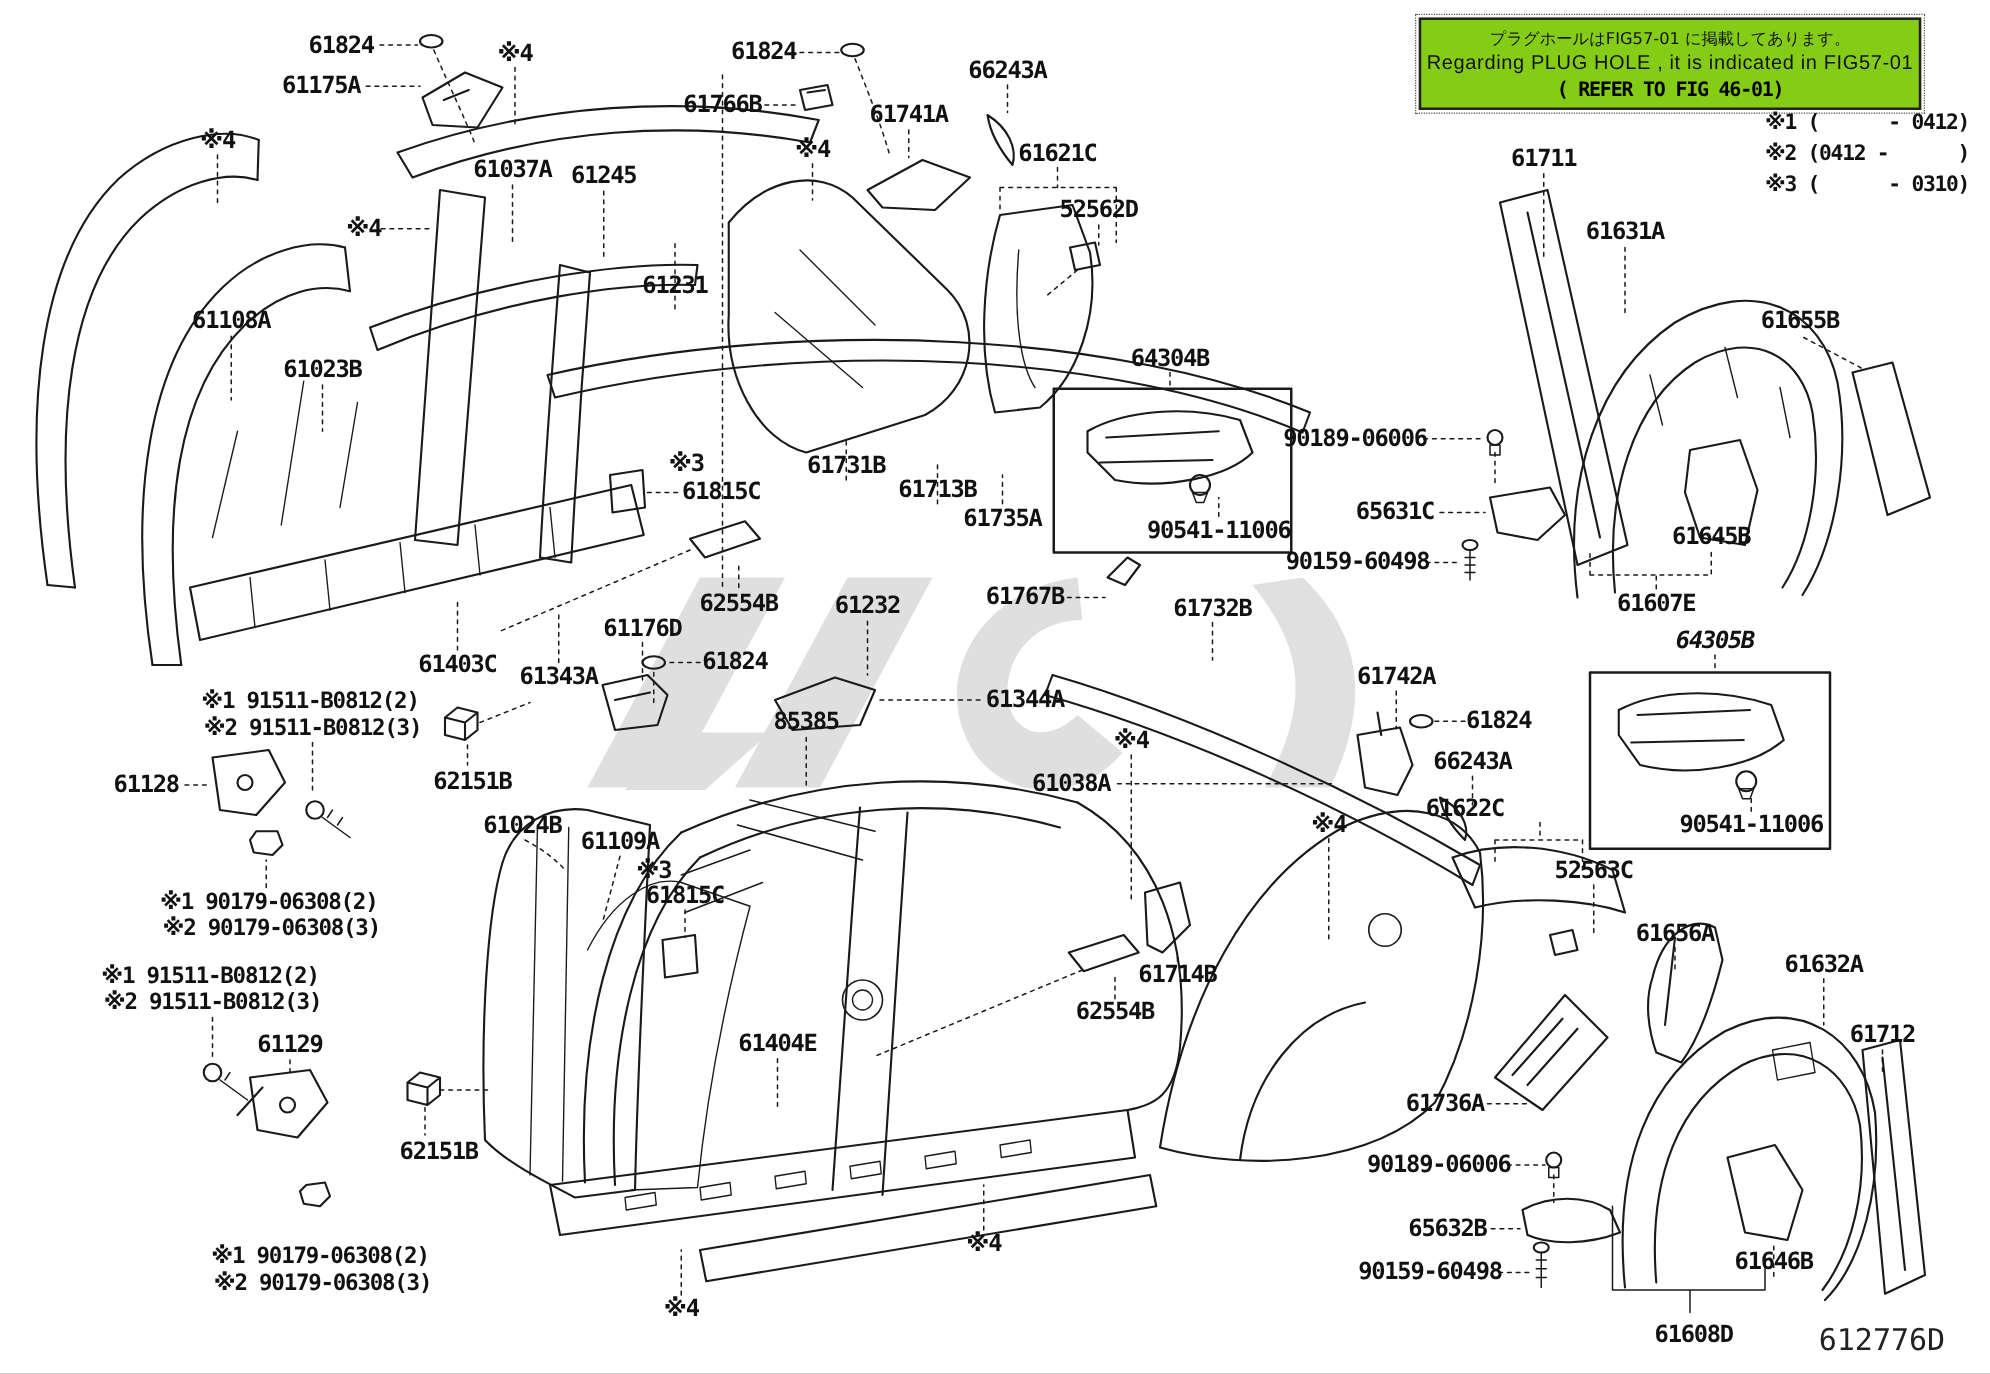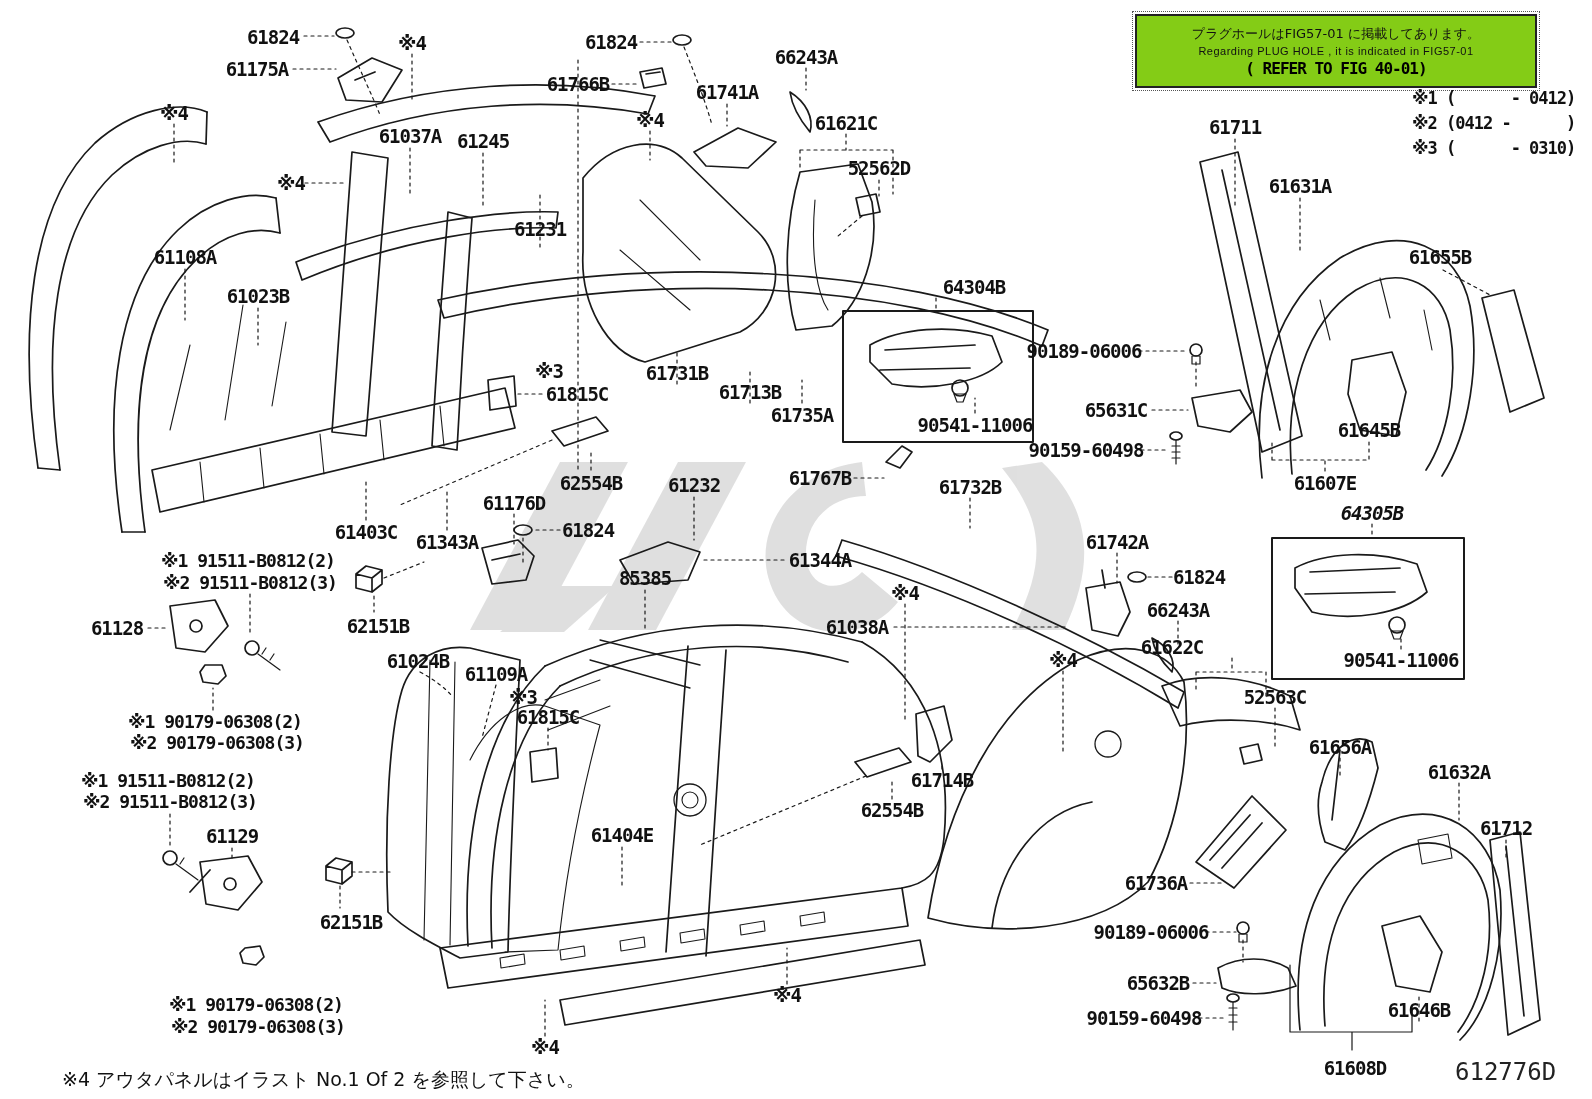--- a/index.html
+++ b/index.html
@@ -16,21 +16,21 @@
     font-weight:700;font-size:19px;color:#111;white-space:pre;letter-spacing:-1px;
     line-height:1;
   }
   #note-box{
     position:absolute;left:1135px;top:14px;width:398px;height:70px;z-index:3;
     border:2px solid #222;outline:1px dotted #555;outline-offset:2px;
     background:#84cc16;display:flex;flex-direction:column;justify-content:center;
     align-items:center;gap:2px;
   }
   #note-box .jp{font-size:13px;color:#111;font-family:"DejaVu Sans",sans-serif;}
-  #note-box .en{font-size:11px;color:#111;font-family:"Liberation Sans",sans-serif;letter-spacing:.5px;}
+  #note-box .en{font-size:16px;color:#111;font-family:"Liberation Sans",sans-serif;letter-spacing:.5px;}
   #note-box .ref{font-size:16px;font-weight:700;color:#000;font-family:"DejaVu Sans Mono",monospace;letter-spacing:-1px;}
   .date-note{
     position:absolute;z-index:3;font-weight:700;font-size:17px;color:#111;
     white-space:pre;font-family:"DejaVu Sans Mono","DejaVu Sans",monospace;letter-spacing:-1px;
   }
   #footer-note{
     position:absolute;left:62px;top:1067px;z-index:3;font-size:19px;color:#111;
     font-family:"DejaVu Sans","Liberation Sans",sans-serif;
   }
   #diagram-id{
@@ -247,21 +247,21 @@
       <path d="M496,685 L482,738"></path>
       <path d="M1340,758 V775"></path>
       <path d="M1506,840 V858"></path>
       <path d="M862,216 L838,236"></path>
     </g>
   </svg>
 
   <div id="note-box">
     <div class="jp">プラグホールはFIG57-01 に掲載してあります。</div>
     <div class="en">Regarding PLUG HOLE , it is indicated in FIG57-01</div>
-    <div class="ref">( REFER TO FIG 40-01)</div>
+    <div class="ref">( REFER TO FIG 46-01)</div>
   </div>
 
   <div class="date-note" style="left:1412px;top:88px">※1 (      - 0412)</div>
   <div class="date-note" style="left:1412px;top:113px">※2 (0412 -      )</div>
   <div class="date-note" style="left:1412px;top:138px">※3 (      - 0310)</div>
 
   <div id="labels-layer">
       <div class="lbl" style="left: 273px; top: 37px;">61824</div>
       <div class="lbl" style="left: 257px; top: 69px;">61175A</div>
       <div class="lbl" style="left: 412px; top: 43px;">※4</div>
@@ -275,21 +275,21 @@
       <div class="lbl" style="left: 611px; top: 42px;">61824</div>
       <div class="lbl" style="left: 578px; top: 84px;">61766B</div>
       <div class="lbl" style="left: 806px; top: 57px;">66243A</div>
       <div class="lbl" style="left: 727px; top: 92px;">61741A</div>
       <div class="lbl" style="left: 846px; top: 123px;">61621C</div>
       <div class="lbl" style="left: 879px; top: 168px;">52562D</div>
       <div class="lbl" style="left: 650px; top: 120px;">※4</div>
       <div class="lbl" style="left: 1235px; top: 127px;">61711</div>
       <div class="lbl" style="left: 1300px; top: 186px;">61631A</div>
       <div class="lbl" style="left: 1440px; top: 257px;">61655B</div>
-      <div class="lbl" style="left: 936px; top: 287px; margin-left: 38px;">64304B</div>
+      <div class="lbl" style="left: 936px; top: 287px;">64304B</div>
       <div class="lbl" style="left: 1084px; top: 351px;">90189-06006</div>
       <div class="lbl" style="left: 1116px; top: 410px;">65631C</div>
       <div class="lbl" style="left: 975px; top: 425px;">90541-11006</div>
       <div class="lbl" style="left: 1086px; top: 450px;">90159-60498</div>
       <div class="lbl" style="left: 1369px; top: 430px;">61645B</div>
       <div class="lbl" style="left: 1325px; top: 483px;">61607E</div>
       <div class="lbl" style="left: 1372px; top: 513px; font-style: italic;">64305B</div>
       <div class="lbl" style="left: 677px; top: 373px;">61731B</div>
       <div class="lbl" style="left: 750px; top: 392px;">61713B</div>
       <div class="lbl" style="left: 802px; top: 415px;">61735A</div>
@@ -339,15 +339,14 @@
       <div class="lbl" style="left: 1355px; top: 1068px;">61608D</div>
       <div class="lbl" style="left: 1340px; top: 747px;">61656A</div>
       <div class="lbl" style="left: 1459px; top: 772px;">61632A</div>
       <div class="lbl" style="left: 1506px; top: 828px;">61712</div>
       <div class="lbl" style="left: 256px; top: 1005px; font-size: 18px;">※1 90179-06308(2)</div>
       <div class="lbl" style="left: 258px; top: 1027px; font-size: 18px;">※2 90179-06308(3)</div>
       <div class="lbl" style="left: 787px; top: 995px;">※4</div>
       <div class="lbl" style="left: 545px; top: 1047px;">※4</div>
     </div>
 
-  <div id="footer-note">※4 アウタパネルはイラスト No.1 Of 2 を参照して下さい。</div>
   <div id="diagram-id">612776D</div>
 </div>
 
 </body></html>

